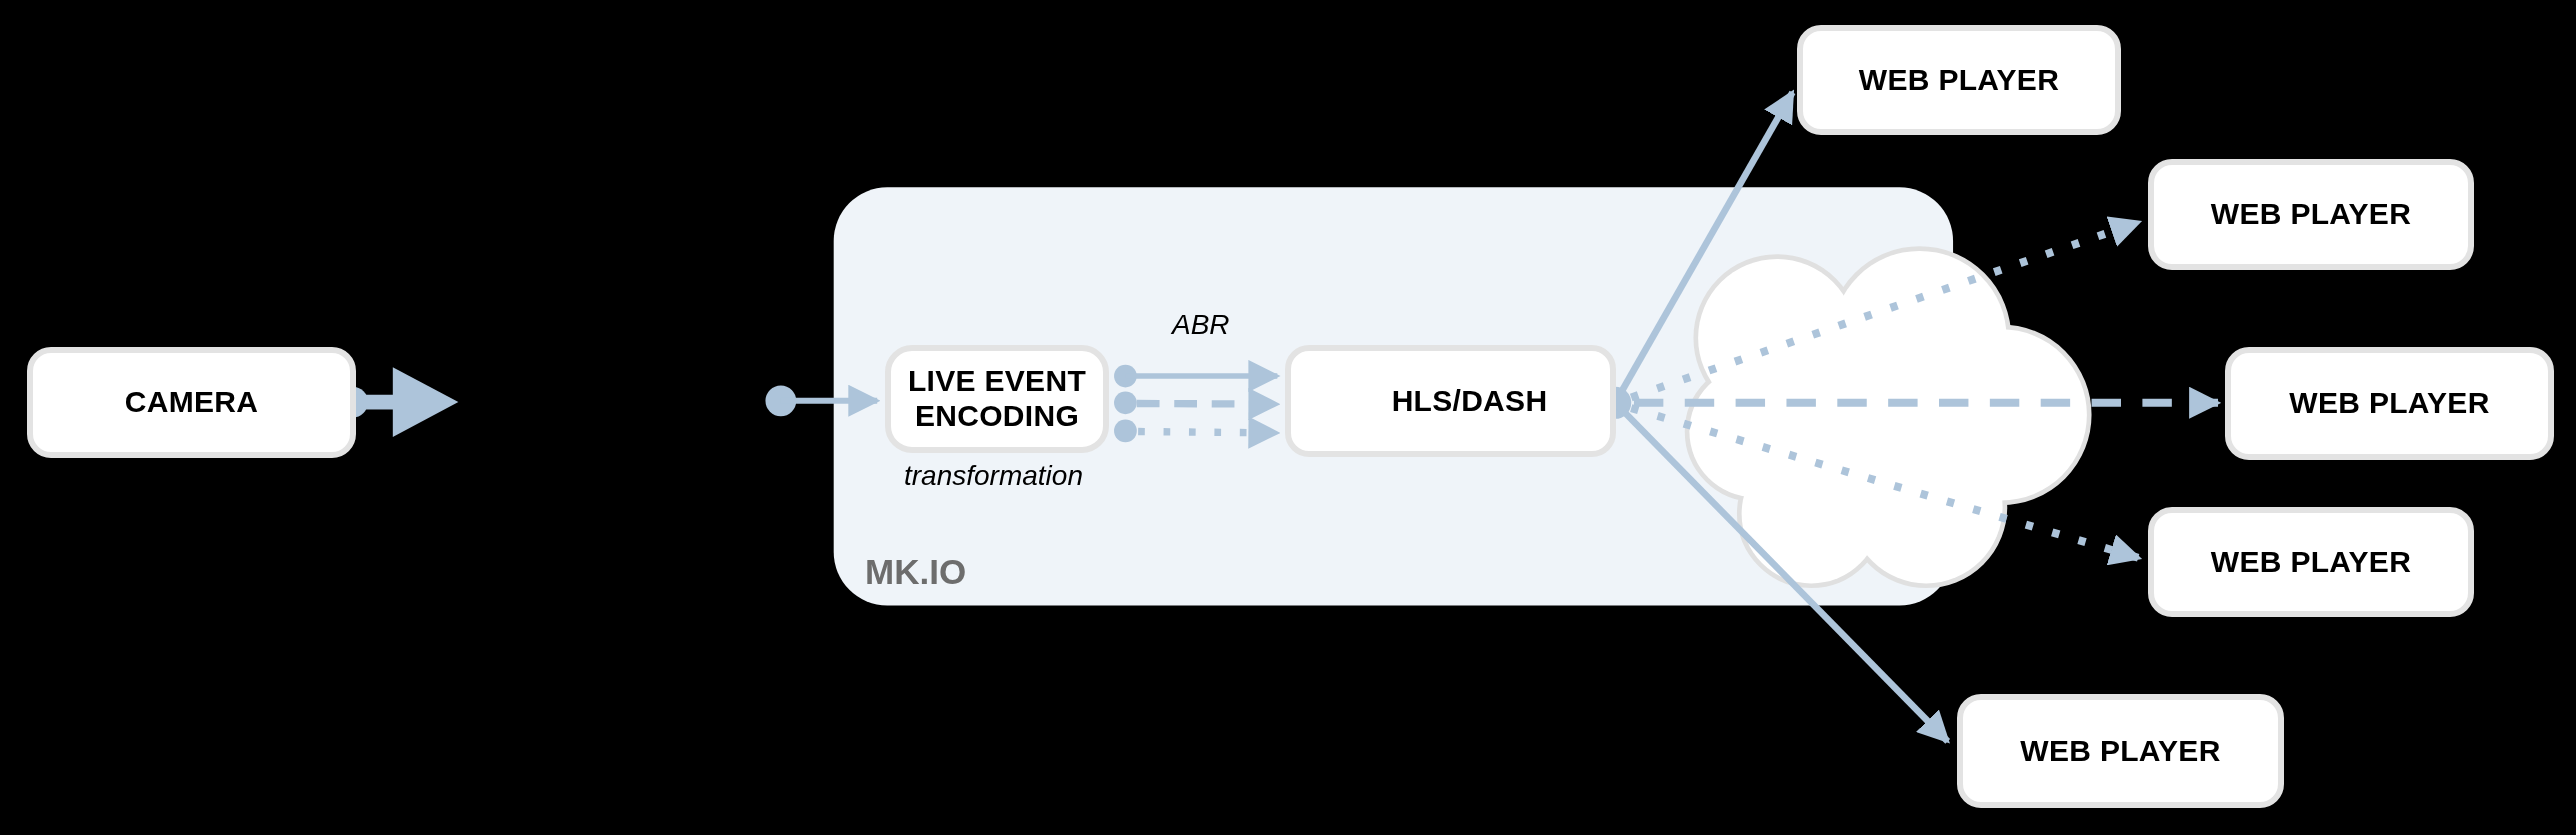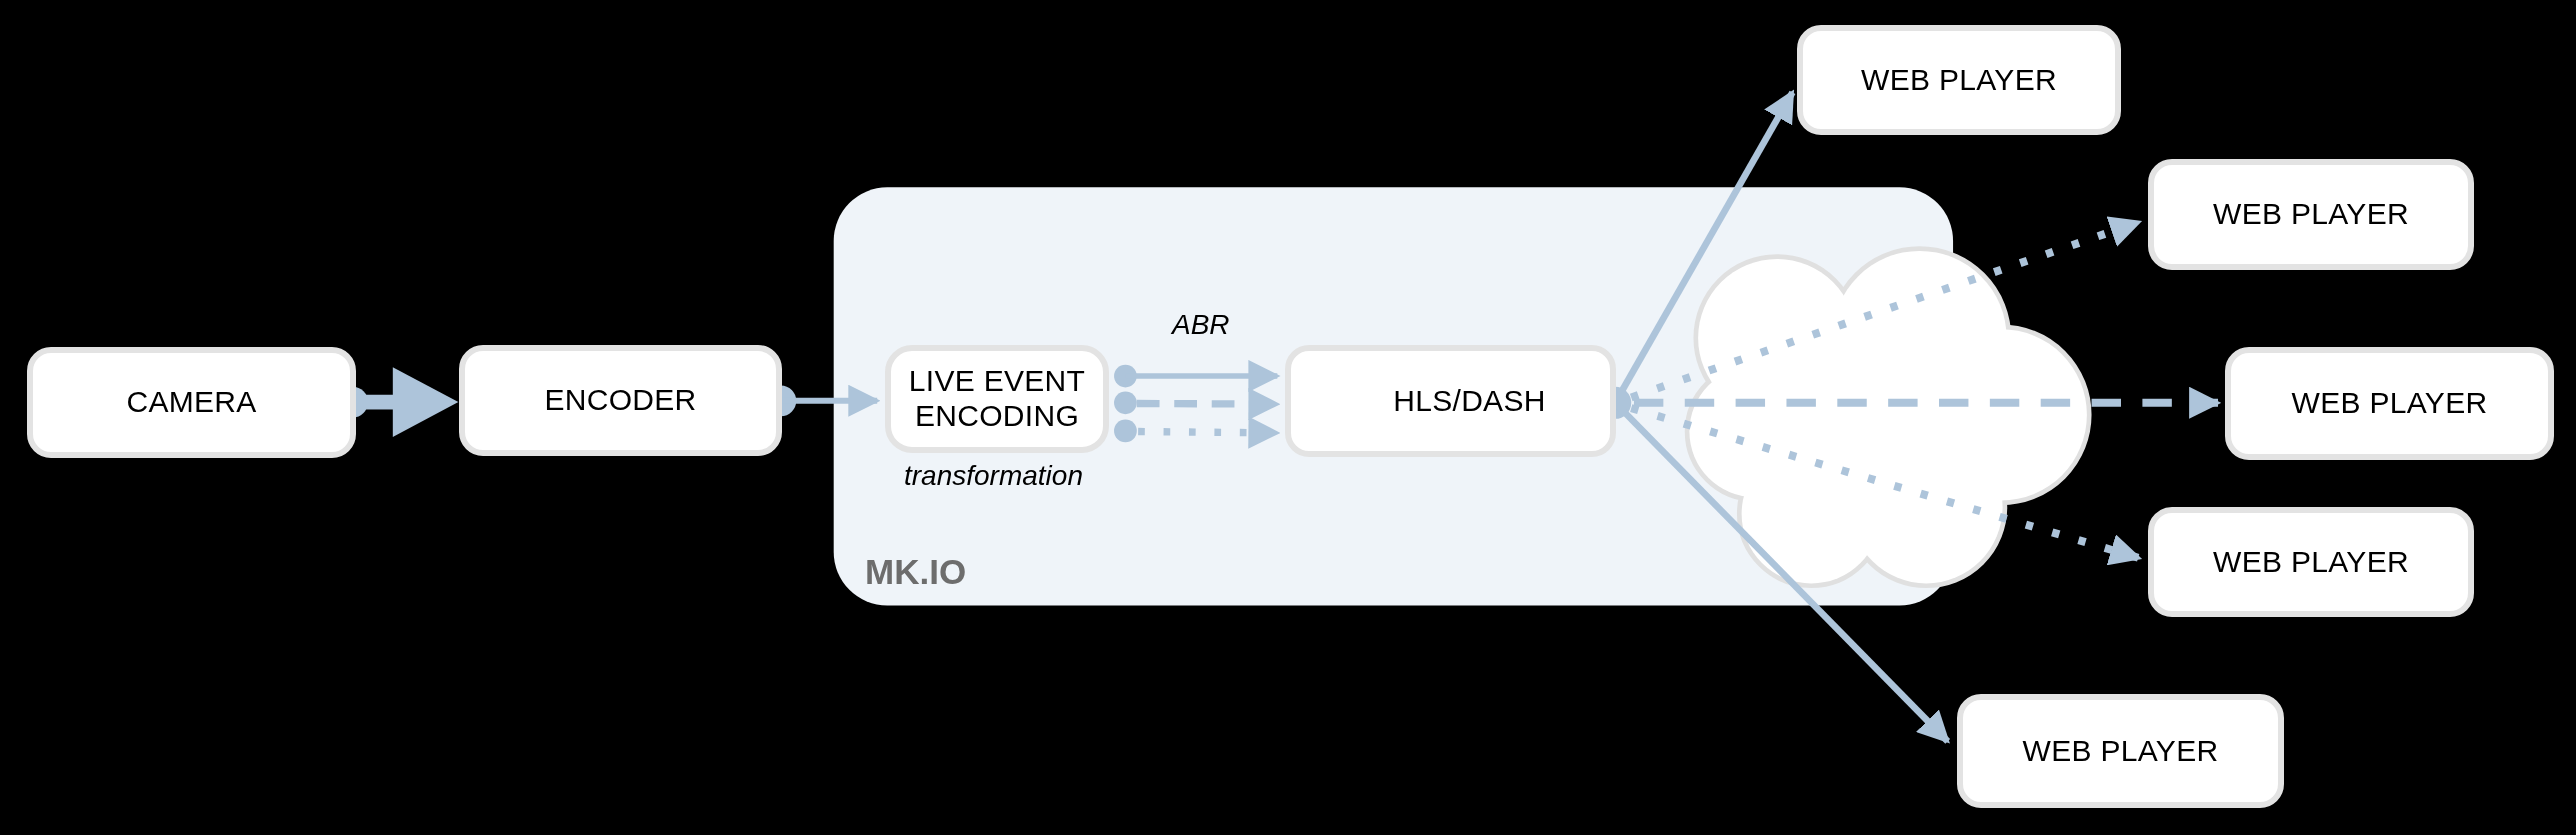--- a/index.html
+++ b/index.html
@@ -16,21 +16,21 @@
     position: absolute;
     box-sizing: border-box;
     background: #ffffff;
     border: 6px solid #e3e3e3;
     border-radius: 24px;
     display: flex;
     align-items: center;
     justify-content: center;
     text-align: center;
     color: #000;
-    font-weight: normal;
+    font-weight: bold;
     font-size: 30px;
     line-height: 1.16;
     letter-spacing: 0.3px;
   }
   .floating-label {
     position: absolute;
     color: #000;
     white-space: nowrap;
   }
   .italic-label { font-style: italic; font-size: 28px; }
@@ -101,23 +101,20 @@
     <line x1="2437" y1="594" x2="3196" y2="332" stroke="#adc4da" stroke-width="12" stroke-dasharray="11 30" marker-end="url(#ah)"></line>
     <line x1="2441" y1="602" x2="3314" y2="602" stroke="#adc4da" stroke-width="12" stroke-dasharray="44 32" marker-end="url(#ah)"></line>
     <line x1="2437" y1="610" x2="3196" y2="834" stroke="#adc4da" stroke-width="12" stroke-dasharray="11 30" marker-end="url(#ah)"></line>
     <line x1="2413" y1="602" x2="2910" y2="1108" stroke="#adc4da" stroke-width="10" marker-end="url(#ah)"></line>
   </svg>
 
   <div class="node" style="left:27px; top:347px; width:329px; height:111px;">
     <span>CAMERA</span>
   </div>
 
-  <div class="node" style="left:459px; top:345px; width:323px; height:111px;">
-    <span>ENCODER</span>
-  </div>
 
   <div class="node" style="left:885px; top:345px; width:224px; height:108px; border-radius:27px;">
     <span>
       <span>LIVE EVENT</span><br>
       <span>ENCODING</span>
     </span>
   </div>
 
   <div class="node" style="left:1285px; top:345px; width:331px; height:112px;padding-left:38px;">
     <span>HLS/DASH</span>

